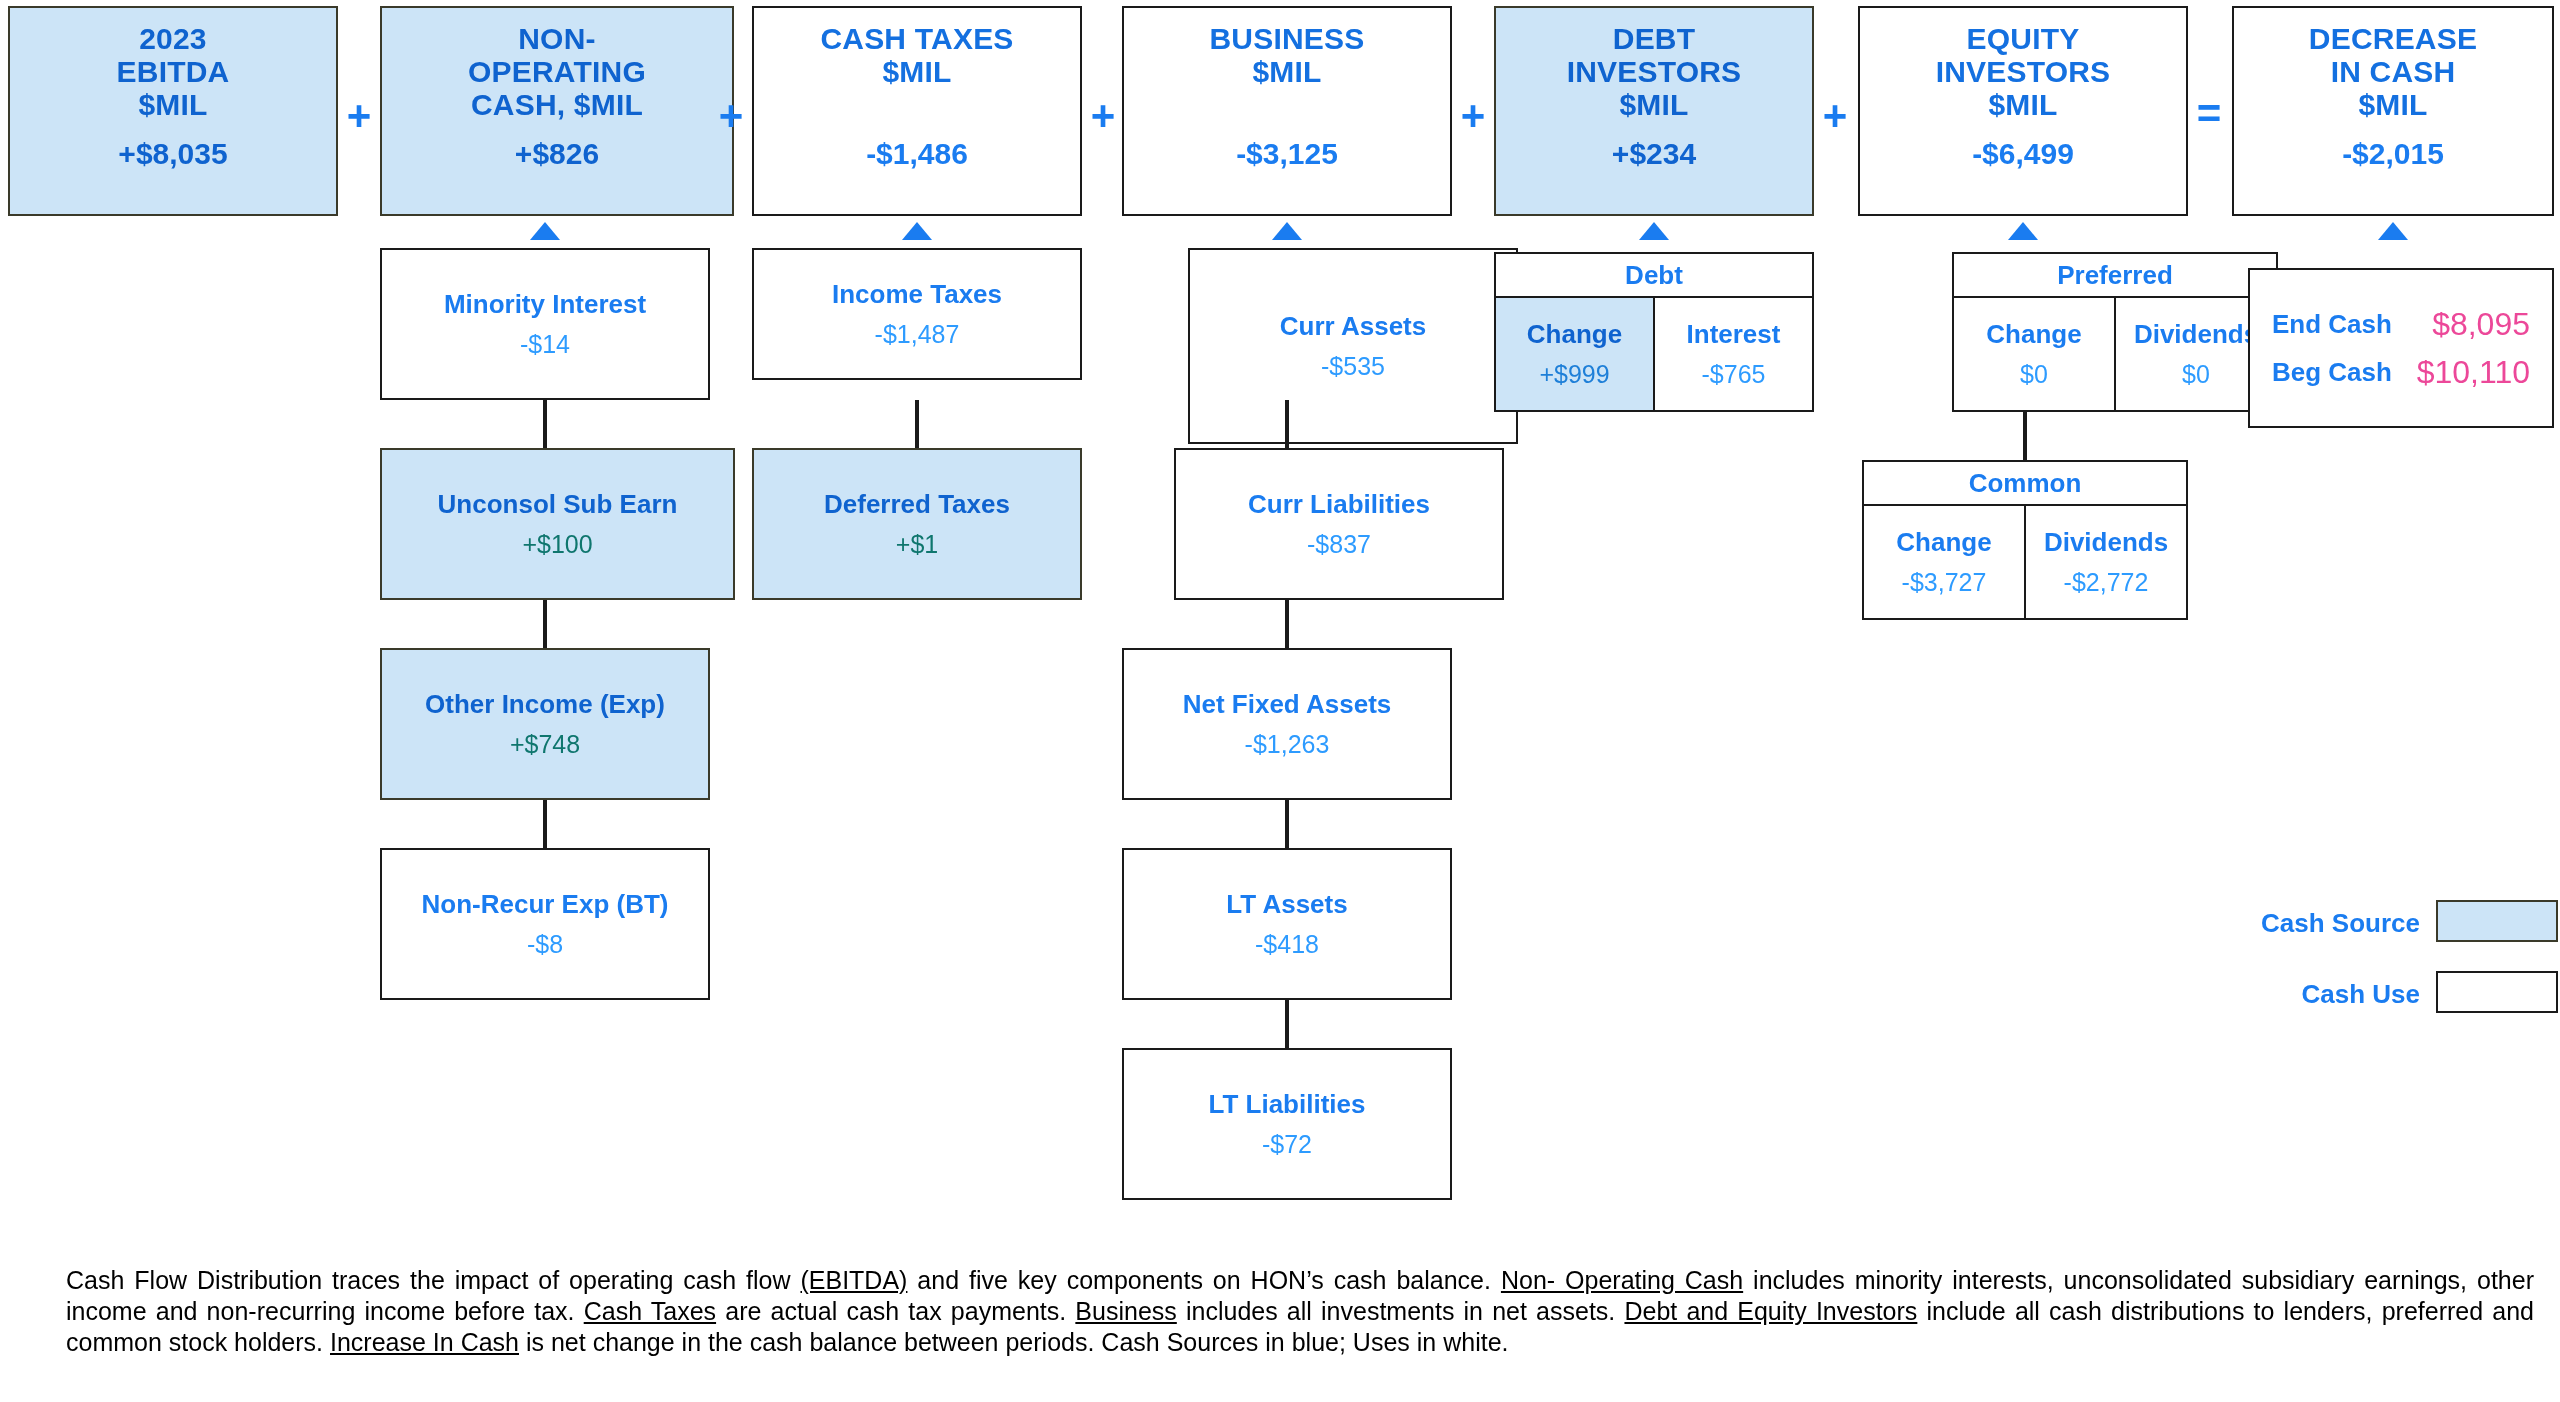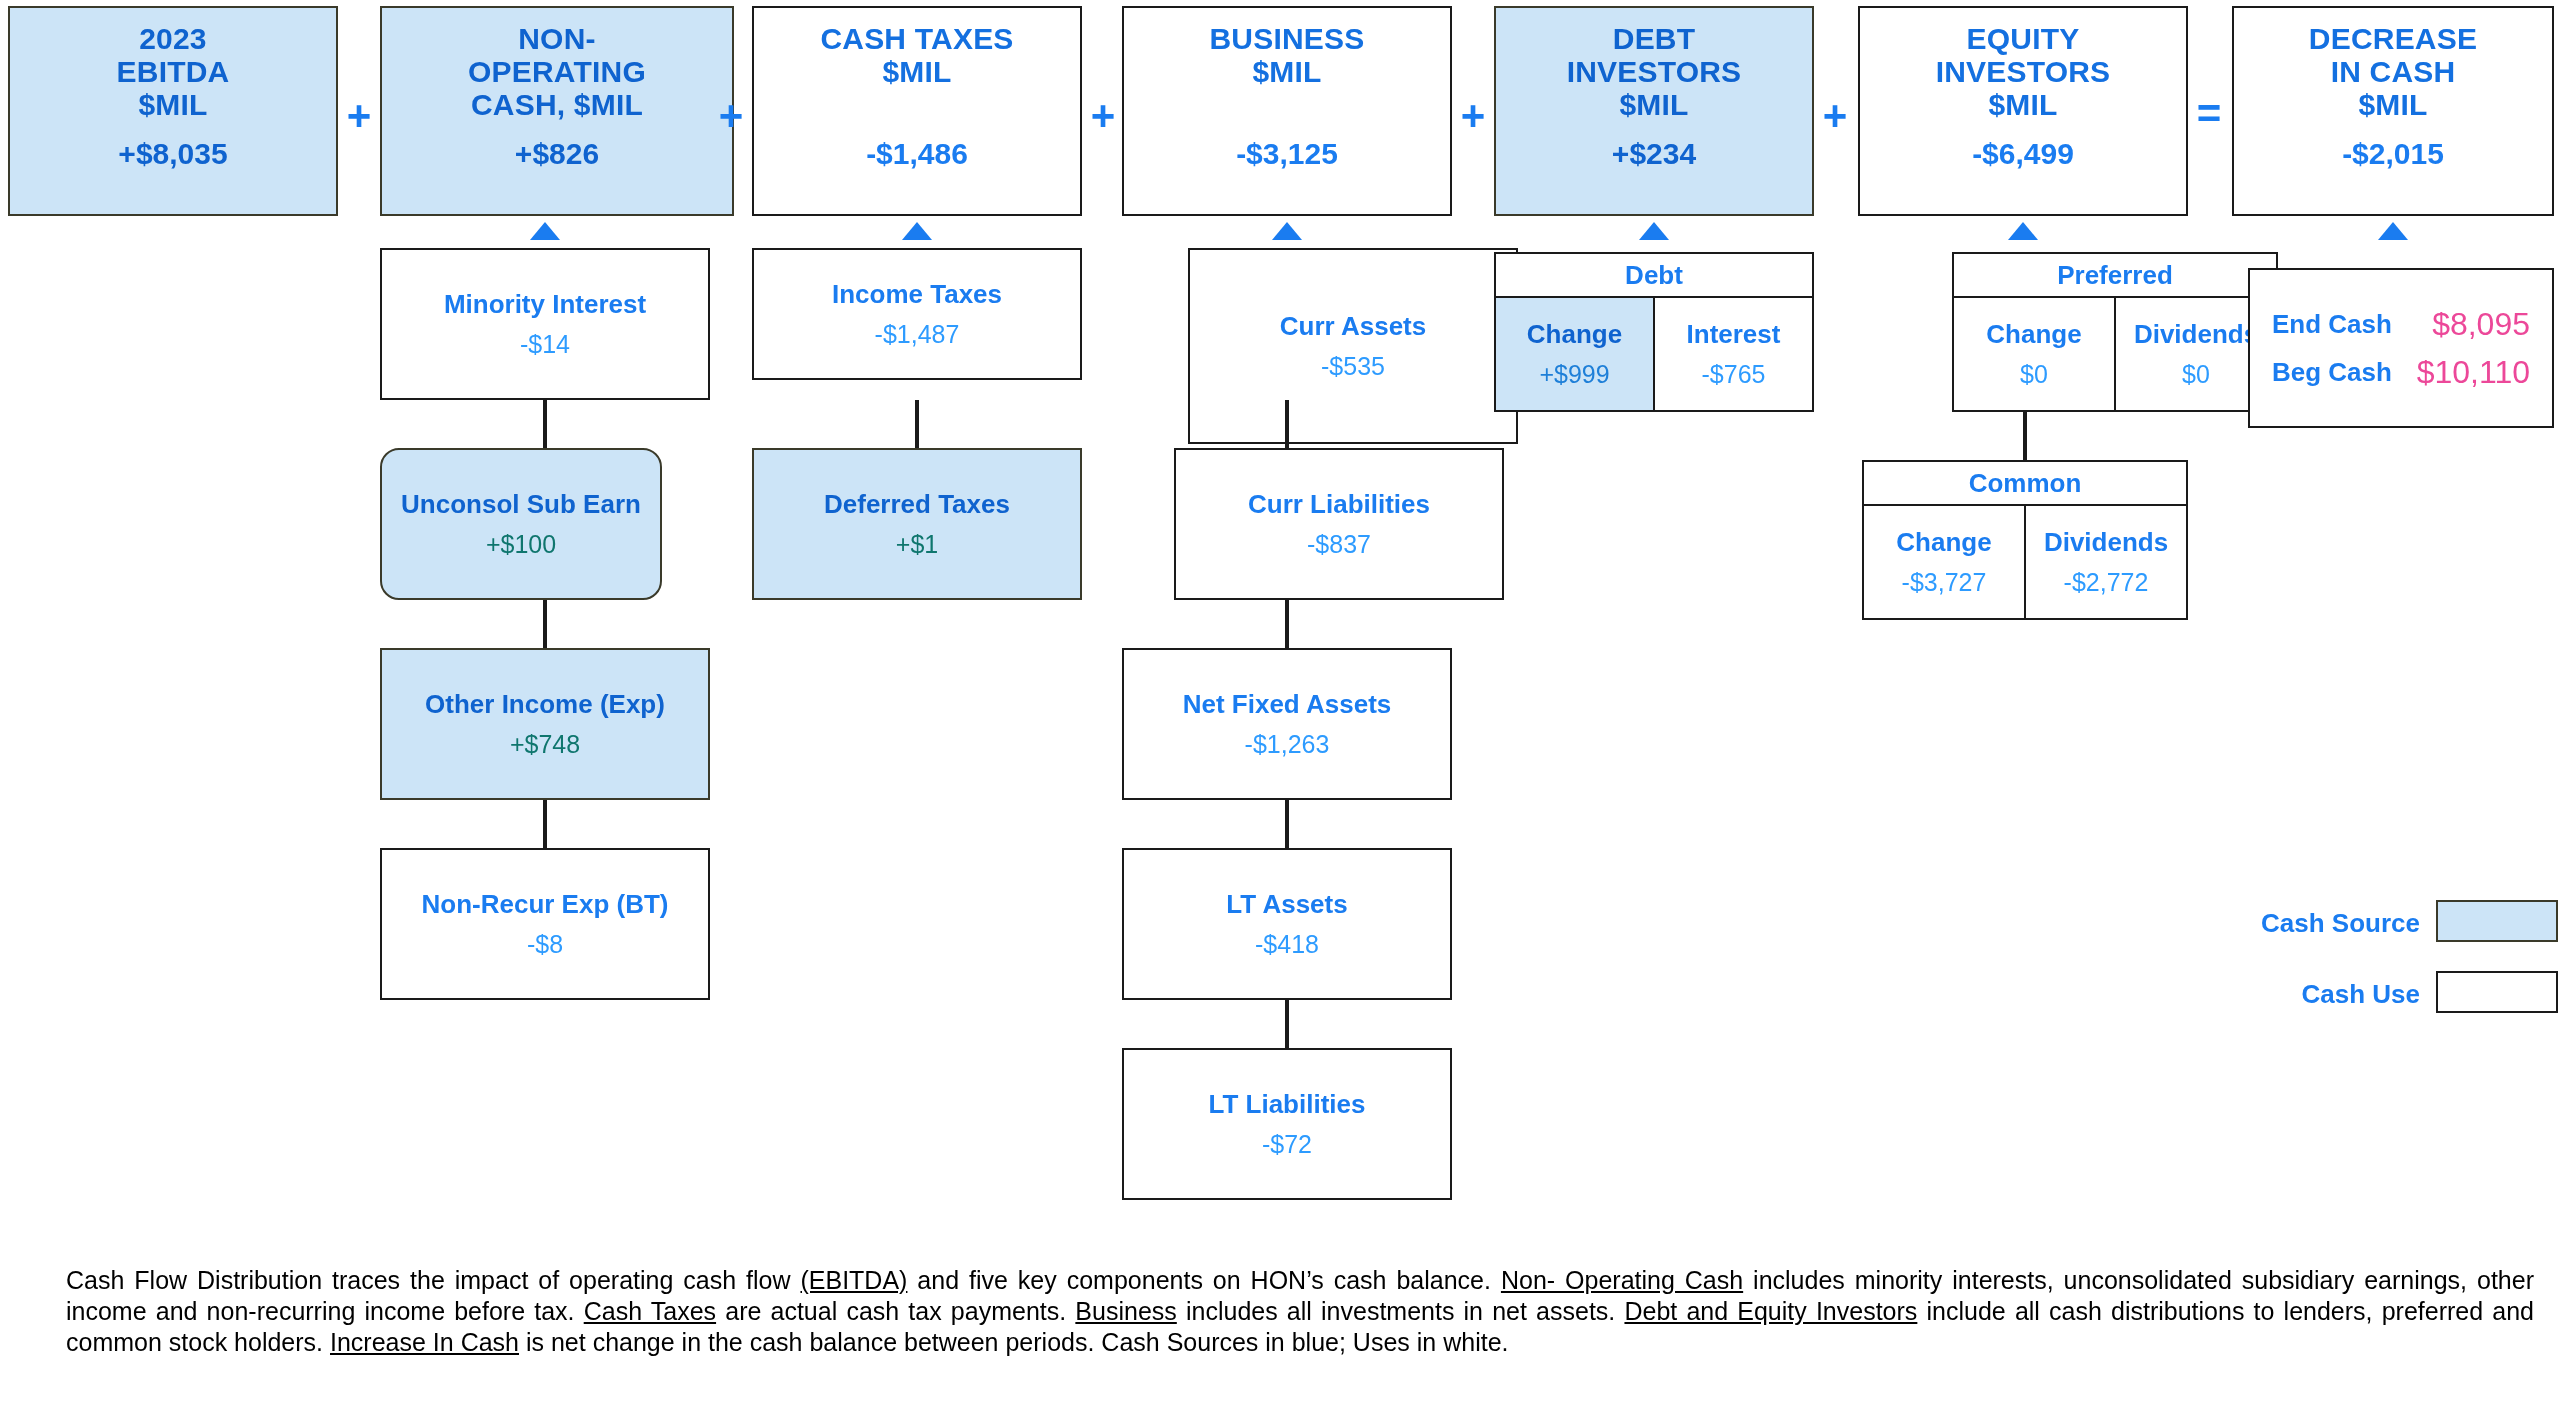--- a/index.html
+++ b/index.html
@@ -188,21 +188,21 @@
 <div class="abs arrow" style="left:1639px;top:222px;"></div>
 <div class="abs arrow" style="left:2008px;top:222px;"></div>
 <div class="abs arrow" style="left:2378px;top:222px;"></div>
 
 <div class="abs sub" style="left:380px;top:248px;width:330px;height:152px;">
   <div class="lbl">Minority Interest</div>
   <div class="val">-$14</div>
 </div>
 <div class="abs vline" style="left:543px;top:400px;height:48px;"></div>
 
-<div class="abs sub src" style="left:380px;top:448px;width:282px;height:152px;border-radius:19px;">
+<div class="abs sub src" style="left:380px;top:448px;width:355px;height:152px;">
   <div class="lbl">Unconsol Sub Earn</div>
   <div class="val">+$100</div>
 </div>
 <div class="abs vline" style="left:543px;top:600px;height:48px;"></div>
 
 <div class="abs sub src" style="left:380px;top:648px;width:330px;height:152px;">
   <div class="lbl">Other Income (Exp)</div>
   <div class="val">+$748</div>
 </div>
 <div class="abs vline" style="left:543px;top:800px;height:48px;"></div>

